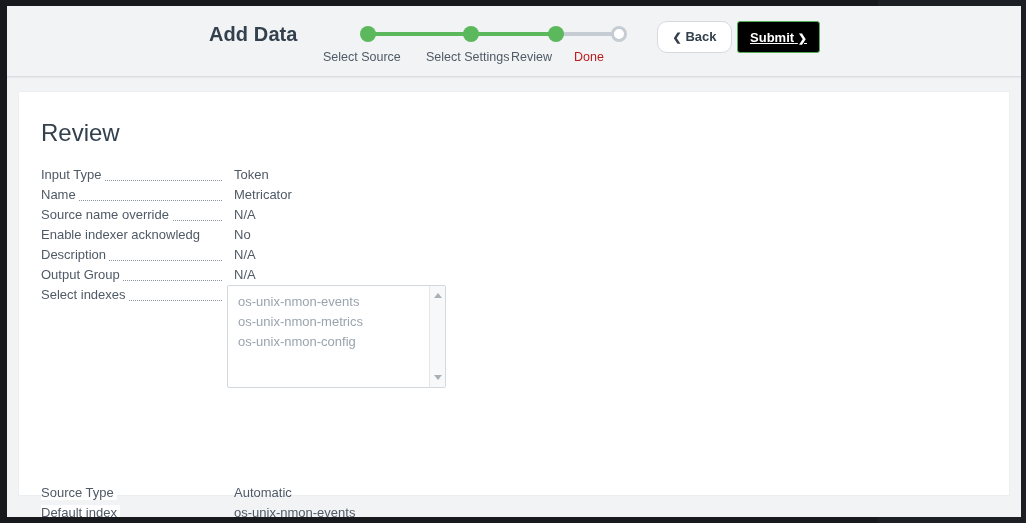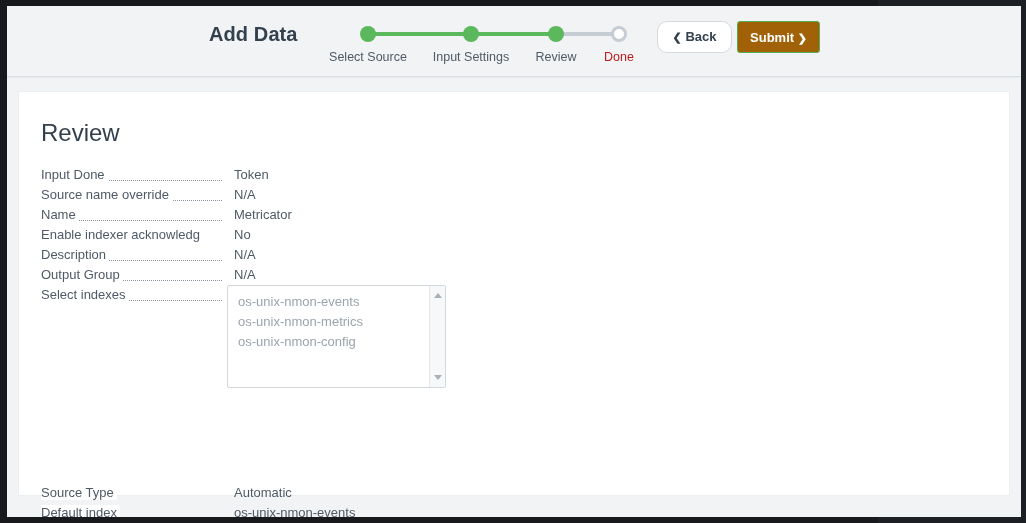--- a/index.html
+++ b/index.html
@@ -74,21 +74,21 @@
     border-radius: 2px;
   }
   .step-line.done { background: #5cb85c; }
   .step-line.todo { background: #c5ccd3; }
 
   .step {
     position: absolute;
     top: 0;
     width: 90px;
     margin-left: -45px;
-    text-align: center;
+    text-align: left;
   }
   .step-dot {
     width: 16px;
     height: 16px;
     border-radius: 50%;
     margin: 10px auto 0 auto;
     box-sizing: border-box;
   }
   .step-dot.filled {
     background: #5cb85c;
@@ -124,28 +124,29 @@
     cursor: pointer;
   }
   #btn-submit {
     position: absolute;
     left: 730px;
     top: 15px;
     width: 83px;
     height: 32px;
     line-height: 32px;
     text-align: center;
-    background: #a16207;
+    background: #000000;
     border: 1px solid #52ae52;
     border-radius: 3px;
     color: #ffffff;
     font-size: 13px;
     font-weight: bold;
     box-sizing: border-box;
     cursor: pointer;
+    text-decoration: underline;
   }
   .chev { font-size: 11px; }
 
   
   #card {
     position: absolute;
     left: 11px;
     top: 85px;
     width: 992px;
     height: 405px;
@@ -282,21 +283,21 @@
           <div class="step-line done" style="left:51px;width:187px;"></div>
           <div class="step-line todo" style="left:236px;width:67px;"></div>
 
           <div class="step" style="left:51px;">
             <div class="step-dot filled"></div>
             <div class="step-label">Select Source</div>
           </div>
 
           <div class="step" style="left:154px;">
             <div class="step-dot filled"></div>
-            <div class="step-label">Input Settings</div>
+            <div class="step-label">Select Settings</div>
           </div>
 
           <div class="step" style="left:239px;">
             <div class="step-dot filled"></div>
             <div class="step-label">Review</div>
           </div>
 
           <div class="step" style="left:302px;">
             <div class="step-dot empty"></div>
             <div class="step-label muted">Done</div>
@@ -310,29 +311,29 @@
       </div>
     </div>
 
     <div id="card">
 
       <div id="review-heading">Review</div>
 
       <div id="review-rows">
 
         <div class="rrow">
-          <span class="rlabel"><span class="ltext">Input Done</span><span class="leader"></span></span><span class="rvalue">Token</span>
+          <span class="rlabel"><span class="ltext">Input Type</span><span class="leader"></span></span><span class="rvalue">Token</span>
+        </div>
+
+        <div class="rrow">
+          <span class="rlabel"><span class="ltext">Name</span><span class="leader"></span></span><span class="rvalue">Metricator</span>
         </div>
 
         <div class="rrow">
           <span class="rlabel"><span class="ltext">Source name override</span><span class="leader"></span></span><span class="rvalue">N/A</span>
-        </div>
-
-        <div class="rrow">
-          <span class="rlabel"><span class="ltext">Name</span><span class="leader"></span></span><span class="rvalue">Metricator</span>
         </div>
 
         <div class="rrow">
           <span class="rlabel noleader"><span class="ltext">Enable indexer acknowledg</span></span><span class="rvalue">No</span>
         </div>
 
         <div class="rrow">
           <span class="rlabel"><span class="ltext">Description</span><span class="leader"></span></span><span class="rvalue">N/A</span>
         </div>
 

